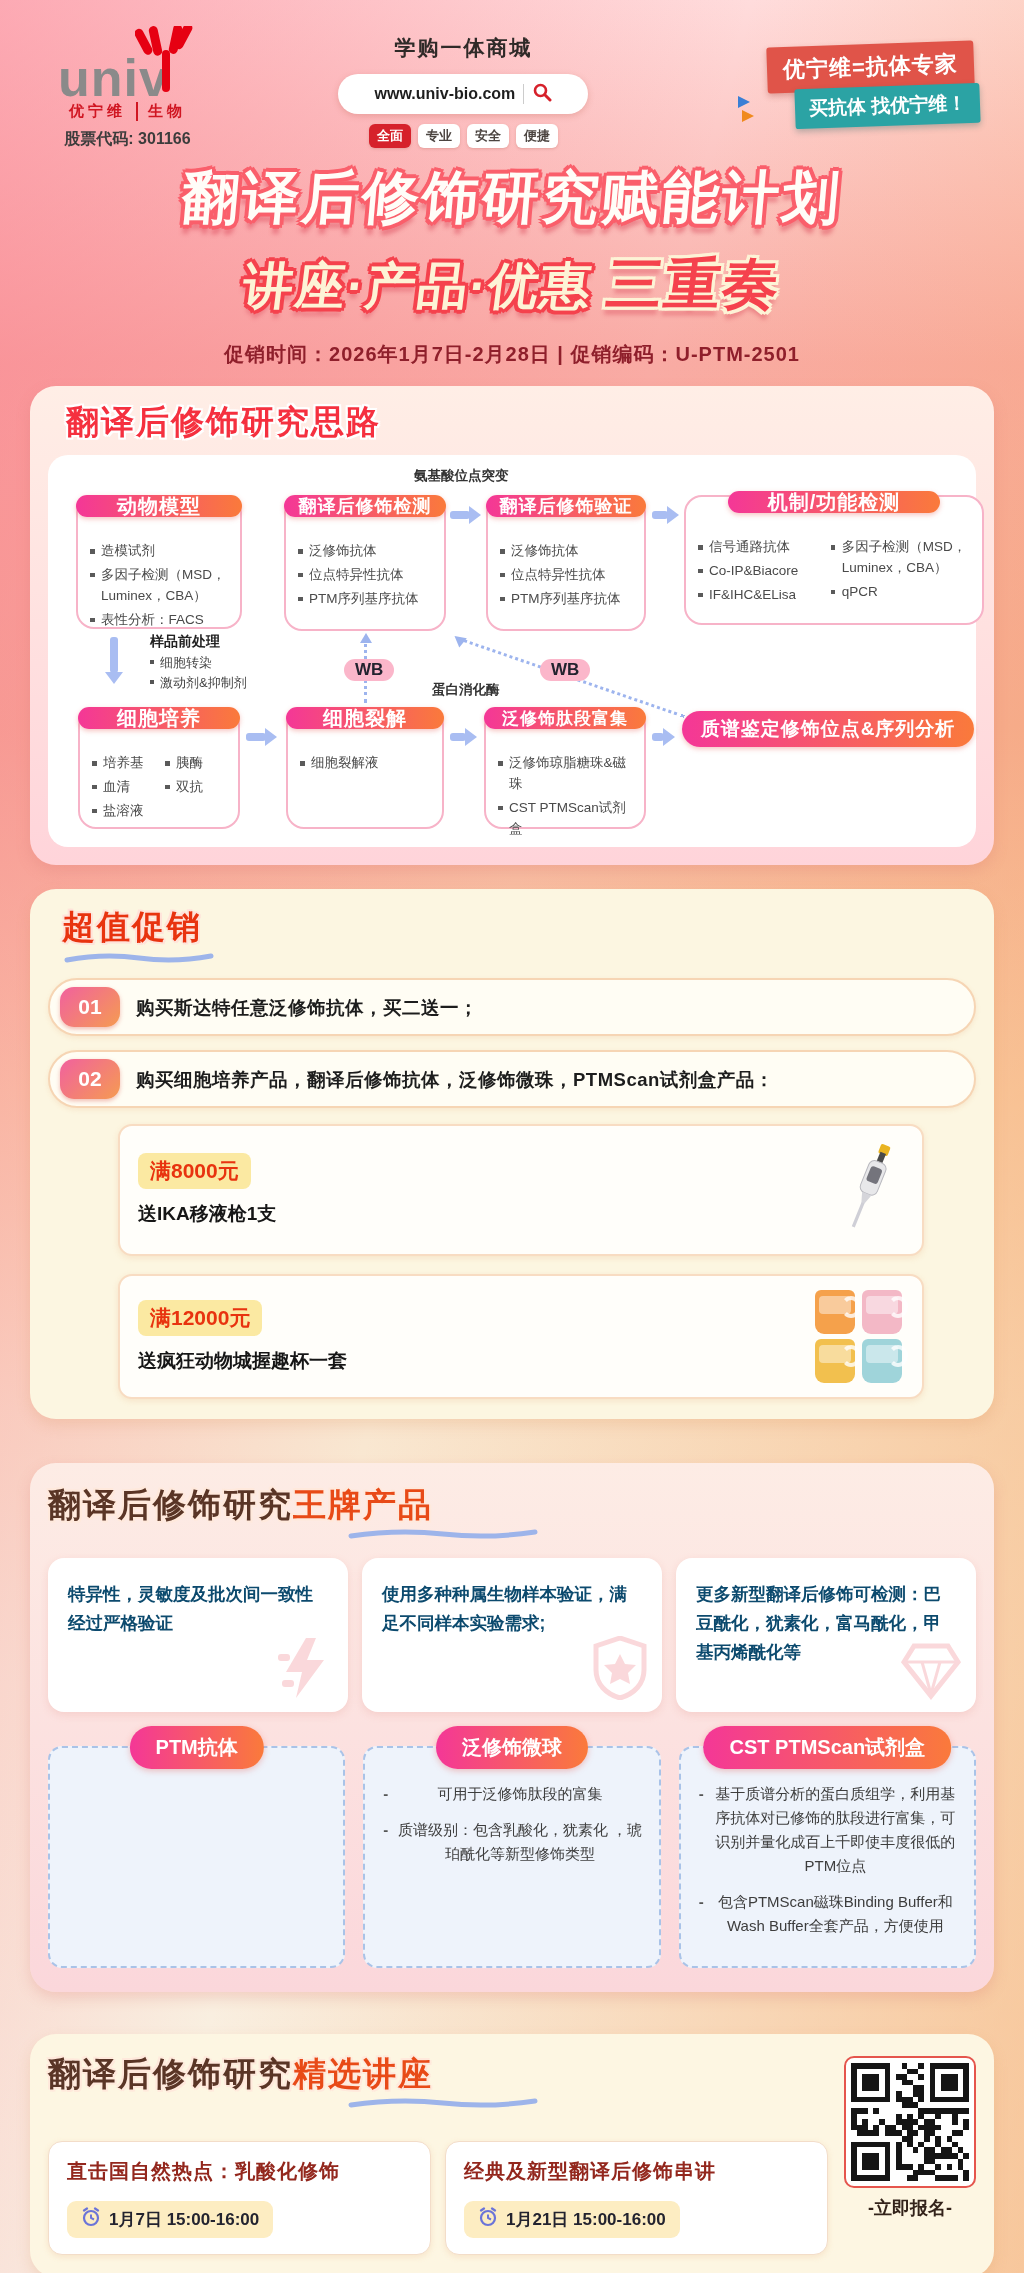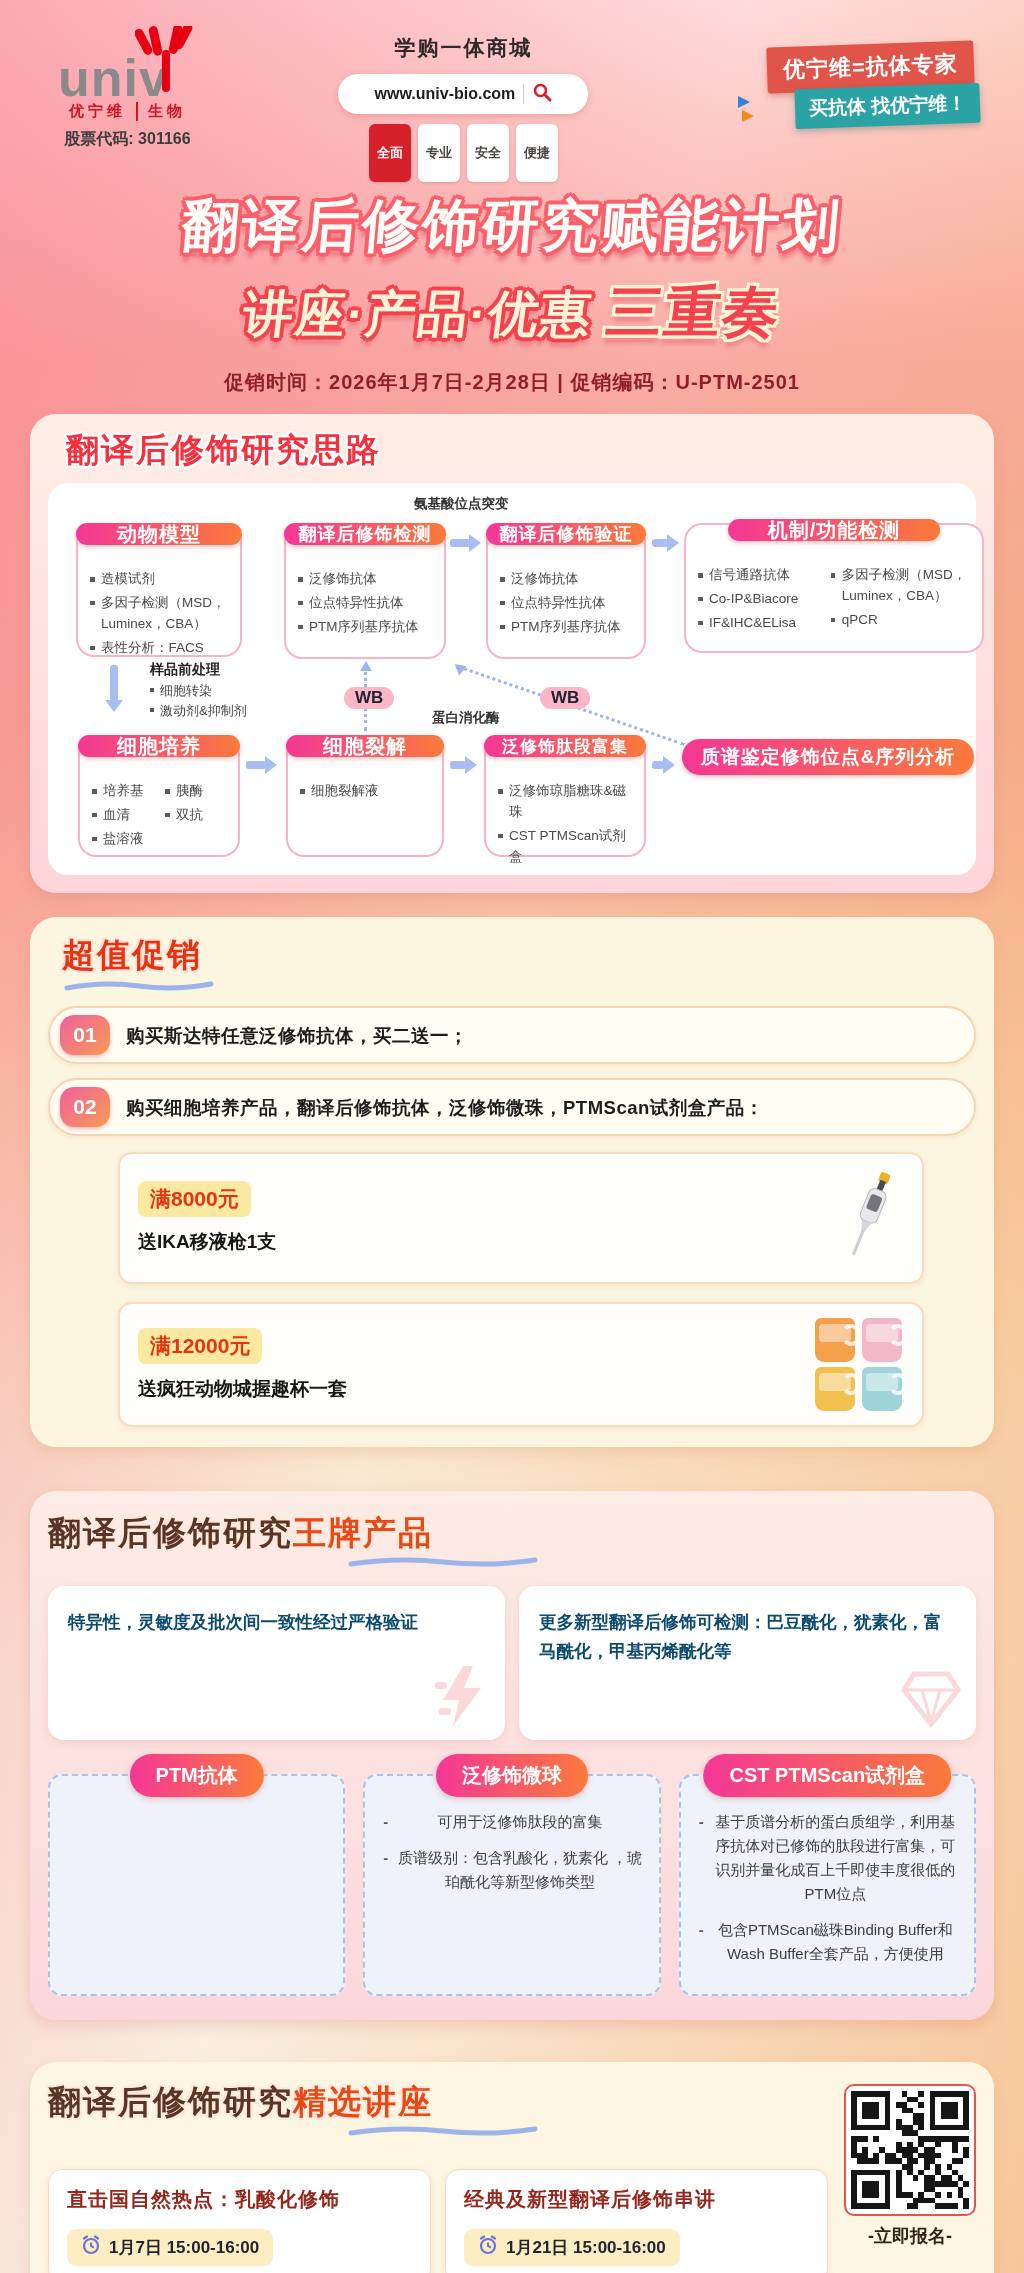--- a/index.html
+++ b/index.html
@@ -16,21 +16,21 @@
   .logo-row{display:flex;align-items:flex-end;justify-content:center;}
   .logo-word{font-size:52px;font-weight:800;color:#8a8a8a;letter-spacing:1px;line-height:.8;}
   .logo-cn{display:flex;justify-content:center;gap:10px;color:#d01622;font-weight:700;font-size:15px;margin-top:2px;letter-spacing:4px;}
   .logo-stock{margin-top:8px;font-size:16px;font-weight:700;color:#3c3c3c;}
   .mall{width:300px;text-align:center;margin-top:8px;}
   .mall-title{font-size:21px;font-weight:900;color:#2f2a28;letter-spacing:2px;}
   .search-pill{margin:12px auto 10px;display:flex;align-items:center;justify-content:center;gap:8px;background:#fff;border-radius:999px;height:40px;width:250px;box-shadow:0 2px 6px rgba(180,80,60,.25);}
   .search-url{font-size:16px;font-weight:700;color:#1e1e1e;}
   .search-div{width:1px;height:20px;background:#ccc;}
   .tag-row{display:flex;justify-content:center;gap:7px;}
-  .tag{font-size:13px;font-weight:700;padding:20px 8px;border-radius:6px;background:#fff;color:#4b4440;box-shadow:0 1px 3px rgba(160,80,60,.25);}
+  .tag{font-size:13px;font-weight:700;padding:3px 8px;border-radius:6px;background:#fff;color:#4b4440;box-shadow:0 1px 3px rgba(160,80,60,.25);}
   .tag.red{background:#d6212b;color:#fff;}
   .ribbons{position:relative;width:250px;height:110px;margin-top:18px;}
   .ribbon-red{position:absolute;right:6px;top:0;background:#e05449;color:#fff;font-weight:900;font-size:22px;padding:8px 16px;transform:rotate(-2deg);border-radius:3px;box-shadow:0 3px 6px rgba(150,40,30,.3);letter-spacing:1px;}
   .ribbon-teal{position:absolute;right:0px;top:42px;background:#2ba3a4;color:#fff;font-weight:800;font-size:19px;padding:7px 14px;transform:rotate(-2deg);border-radius:3px;box-shadow:0 3px 6px rgba(20,90,90,.3);}
   
   .hero{text-align:center;margin-top:6px;}
   .hero-line1{
     display:inline-block;font-size:57px;font-weight:900;color:#fffdf8;letter-spacing:3px;transform:skewX(-5deg);
     text-shadow:4px 0 #fa5f6b,-4px 0 #fa5f6b,0 4px #fa5f6b,0 -4px #fa5f6b,3px 3px #fa5f6b,-3px 3px #fa5f6b,3px -3px #fa5f6b,-3px -3px #fa5f6b,0 9px 4px rgba(214,60,80,.45);
   }
@@ -75,21 +75,21 @@
   .wb{position:absolute;background:#fbb6ca;color:#23232f;font-weight:800;font-size:17px;padding:1px 11px;border-radius:999px;z-index:3;}
   .pretreat{position:absolute;font-size:13px;color:#444;}
   .pretreat b{font-size:14px;color:#222;display:block;margin-bottom:2px;}
   .pretreat div{position:relative;padding-left:10px;line-height:1.5;}
   .pretreat div::before{content:"";position:absolute;left:0;top:7px;width:4px;height:4px;background:#555;}
   
   .promo-card{margin-top:24px;background:#fcf6e1;padding:16px 18px 20px;box-shadow:0 6px 14px rgba(220,140,90,.22);}
   .promo-title{color:#e8330f;margin-left:14px;
     text-shadow:2px 0 #ffe3da,-2px 0 #ffe3da,0 2px #ffe3da,0 -2px #ffe3da,2px 2px #ffe3da,-2px -2px #ffe3da;}
   .promo-row{display:flex;align-items:center;gap:16px;background:#fffdf4;border:2px solid #f6d5b4;border-radius:999px;padding:7px 10px;margin-top:14px;box-shadow:0 2px 5px rgba(220,150,90,.15);}
-  .promo-num{width:50px;height:40px;border-radius:14px;background:linear-gradient(135deg,#f1619e,#f59b52);color:#fff;font-weight:900;font-size:21px;display:flex;align-items:center;justify-content:center;flex:0 0 auto;box-shadow:0 2px 4px rgba(220,90,80,.4);}
+  .promo-num{width:60px;height:40px;border-radius:14px;background:linear-gradient(135deg,#f1619e,#f59b52);color:#fff;font-weight:900;font-size:21px;display:flex;align-items:center;justify-content:center;flex:0 0 auto;box-shadow:0 2px 4px rgba(220,90,80,.4);}
   .promo-text{font-size:18.5px;font-weight:800;color:#1d1d1d;letter-spacing:.5px;}
   .gift-row{display:flex;gap:18px;margin:16px 52px 0 70px;flex-direction:column;}
   .gift-card{flex:1;background:#fffefa;border:2px solid #f8dcc2;border-radius:14px;padding:14px 18px;display:flex;justify-content:space-between;align-items:center;box-shadow:0 2px 6px rgba(220,150,90,.18);}
   .gift-th{display:inline-block;background:#fbe9a2;border-radius:8px;padding:4px 12px;color:#e8330f;font-size:21px;font-weight:900;}
   .gift-name{margin-top:12px;font-size:19px;font-weight:800;color:#161616;}
   .mug-grid{display:grid;grid-template-columns:42px 42px;grid-gap:5px;}
   .mug{width:40px;height:44px;border-radius:6px 6px 9px 9px;position:relative;}
   .mug::after{content:"";position:absolute;right:-6px;top:6px;width:12px;height:14px;border:4px solid rgba(255,255,255,.8);border-radius:50%;border-left-color:transparent;}
   .mug::before{content:"";position:absolute;left:4px;top:6px;right:4px;height:18px;background:rgba(255,255,255,.45);border-radius:4px;}
   
@@ -349,20 +349,29 @@
     </svg>
 
   <div class="feat-row">
     <div class="feat-card">
       <div class="feat-text">特异性，灵敏度及批次间一致性经过严格验证</div>
       <span class="feat-ico">
         <svg width="58" height="64" viewBox="0 0 58 64">
             <polygon points="30,2 10,36 26,36 20,62 48,24 31,24 40,2" fill="#f6b9bd"></polygon>
             <rect x="2" y="18" width="12" height="7" rx="3" fill="#f6b9bd"></rect>
             <rect x="6" y="44" width="12" height="7" rx="3" fill="#f6b9bd"></rect>
+          </svg>
+      </span>
+    </div>
+    <div class="feat-card">
+      <div class="feat-text">使用多种种属生物样本验证，满足不同样本实验需求;</div>
+      <span class="feat-ico">
+        <svg width="56" height="64" viewBox="0 0 56 64">
+            <path d="M28 2 L52 10 V34 C52 48 42 58 28 62 C14 58 4 48 4 34 V10 Z" fill="none" stroke="#f6b9bd" stroke-width="5"></path>
+            <path d="M28 18 l5 10 11 1 -8 8 2 11 -10 -5 -10 5 2 -11 -8 -8 11 -1 Z" fill="#f6b9bd"></path>
           </svg>
       </span>
     </div>
     <div class="feat-card">
       <div class="feat-text">更多新型翻译后修饰可检测：巴豆酰化，犹素化，富马酰化，甲基丙烯酰化等</div>
       <span class="feat-ico">
         <svg width="62" height="58" viewBox="0 0 62 58">
             <polygon points="14,4 48,4 58,20 31,54 4,20" fill="none" stroke="#f6b9bd" stroke-width="5"></polygon>
             <polyline points="4,20 58,20" stroke="#f6b9bd" stroke-width="3" fill="none"></polyline>
             <polyline points="22,20 31,52 40,20" stroke="#f6b9bd" stroke-width="3" fill="none"></polyline>

